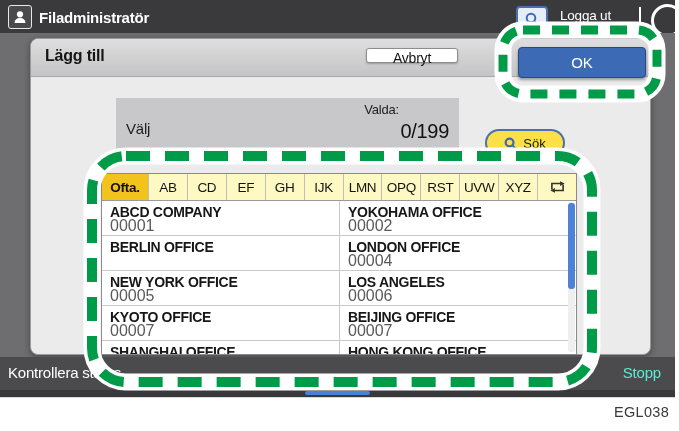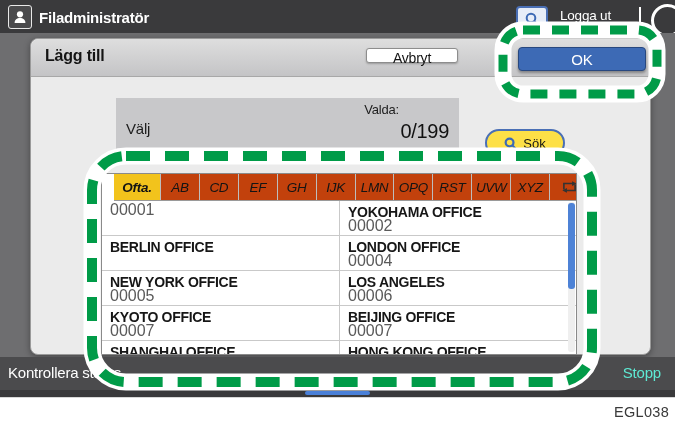--- a/index.html
+++ b/index.html
@@ -24,36 +24,36 @@
   
   .dim{position:absolute;left:0;top:33px;width:675px;height:324px;background:#6e6e70;}
   .dialog{position:absolute;left:30px;top:38px;width:619px;height:315px;background:#ebebeb;
           border-radius:8px;box-shadow:0 2px 6px rgba(0,0,0,0.35);border:1px solid #9a9a9a;}
   .dlg-header{position:absolute;left:0;top:0;width:100%;height:37px;border-radius:8px 8px 0 0;
               background:linear-gradient(#dedede,#c4c4c6);border-bottom:1px solid #a8a8a8;}
   .dlg-title{position:absolute;left:14px;top:8px;font-size:16px;font-weight:700;color:#141414;letter-spacing:-0.2px;}
   .btn-cancel{position:absolute;left:335px;top:9px;width:92px;height:15px;background:#ffffff;
               border:1px solid #8d8d8d;border-radius:3px;font-size:14px;color:#141414;
               font-family:inherit;letter-spacing:-0.2px;box-shadow:0 1px 2px rgba(0,0,0,0.25);}
-  .btn-ok{position:absolute;left:487px;top:8px;width:128px;height:24px;background:#3d6ab5;
+  .btn-ok{position:absolute;left:487px;top:8px;width:128px;height:31px;background:#3d6ab5;
           border:1px solid #28487f;border-radius:4px;font-size:15px;color:#ffffff;
           font-family:inherit;box-shadow:0 2px 3px rgba(0,0,0,0.35);}
   .select-panel{position:absolute;left:85px;top:59px;width:343px;height:55px;background:#c8c8ca;}
   .lbl-valj{position:absolute;left:10px;top:22px;font-size:15px;color:#1d1d1d;letter-spacing:-0.2px;}
   .lbl-valda{position:absolute;right:60px;top:4px;font-size:13px;color:#1d1d1d;letter-spacing:-0.2px;}
   .lbl-count{position:absolute;right:10px;top:22px;font-size:20px;color:#111111;letter-spacing:-0.3px;}
   .btn-sok{position:absolute;left:454px;top:90px;width:80px;height:28px;background:#fde047;
            border:2px solid #4a6fb5;border-radius:14px;display:flex;align-items:center;justify-content:center;
            gap:6px;font-size:13px;color:#141414;font-family:inherit;padding:0;}
 
   
   .listbox{position:absolute;left:70px;top:134px;width:474px;height:180px;background:#ffffff;
            border:1px solid #8a8a8a;overflow:hidden;}
-  .tabrow{position:absolute;left:12px;top:0;width:100%;height:27px;display:flex;background:#c2410c;
-          border-bottom:1px solid #9a9a9a;box-sizing:border-box;font-style:italic;}
+  .tabrow{position:absolute;left:0;top:0;width:100%;height:27px;display:flex;background:#fef9c3;
+          border-bottom:1px solid #9a9a9a;box-sizing:border-box;}
   .tab{flex:1 1 0;display:flex;align-items:center;justify-content:center;font-size:13.5px;color:#141414;
        border-right:1px solid #bdbdbd;letter-spacing:-0.3px;cursor:pointer;}
   .tab.active{flex:0 0 46px;background:#f2c31c;font-weight:600;}
   .tab-icon{flex:0 0 38px;display:flex;align-items:center;justify-content:center;cursor:pointer;}
   .rows{position:absolute;left:0;top:27px;width:100%;height:153px;overflow:hidden;}
   .lrow{display:flex;height:35px;border-bottom:1px solid #c9c9c9;box-sizing:border-box;}
   .lcell{width:50%;box-sizing:border-box;padding:3px 0 0 8px;cursor:pointer;}
   .lcell + .lcell{border-left:1px solid #c9c9c9;}
   .lname{font-size:14px;font-weight:600;color:#161616;letter-spacing:-0.3px;line-height:16px;}
   .lnum{font-size:16px;color:#5a5a5a;line-height:12px;}
@@ -147,20 +147,21 @@
               <path d="M15.5 2.2 l0 5.6" fill="none" stroke="#333" stroke-width="0"></path>
               <path d="M13 2.2 L18.3 5 L13 7.8 Z" fill="#333" transform="translate(1,0)"></path>
               <path d="M17.5 6 v7 h-11" fill="none" stroke="#333" stroke-width="1.9"></path>
               <path d="M9 10.2 L3.7 13 L9 15.8 Z" fill="#333" transform="translate(-1,0)"></path>
             </svg>
           </div>
         </div>
         <div class="rows">
           <div class="lrow">
             <div class="lcell">
+              <div class="lname">ABCD COMPANY</div>
               <div class="lnum">00001</div>
             </div>
             <div class="lcell">
               <div class="lname">YOKOHAMA OFFICE</div>
               <div class="lnum">00002</div>
             </div>
           </div>
           <div class="lrow">
             <div class="lcell">
               <div class="lname">BERLIN OFFICE</div>

